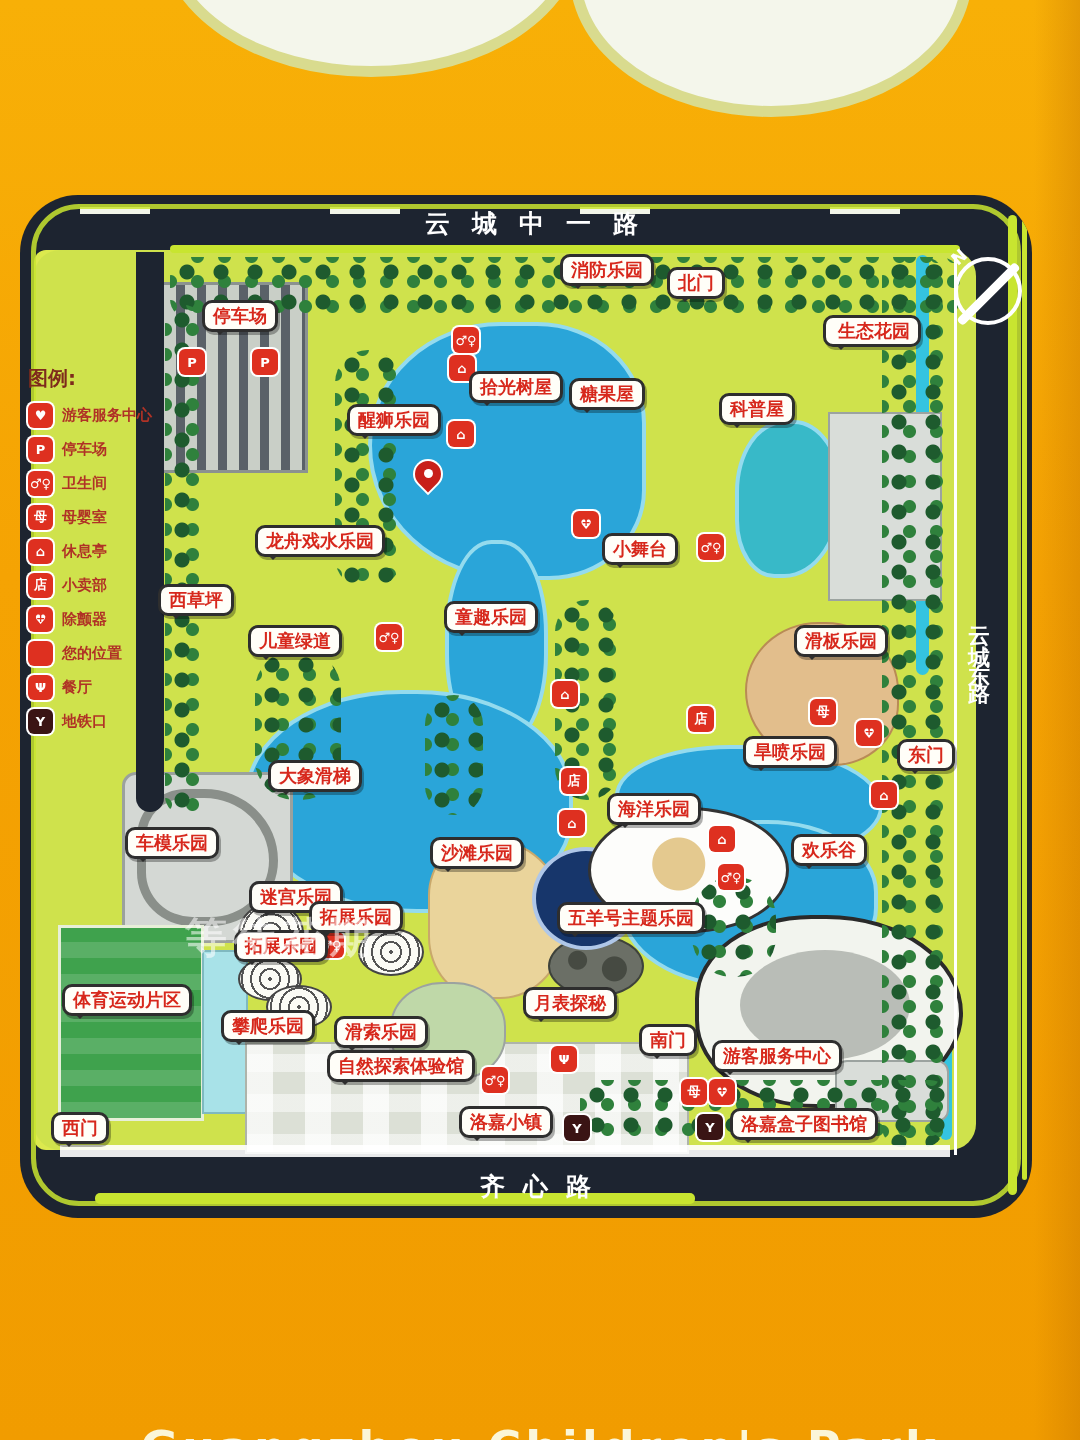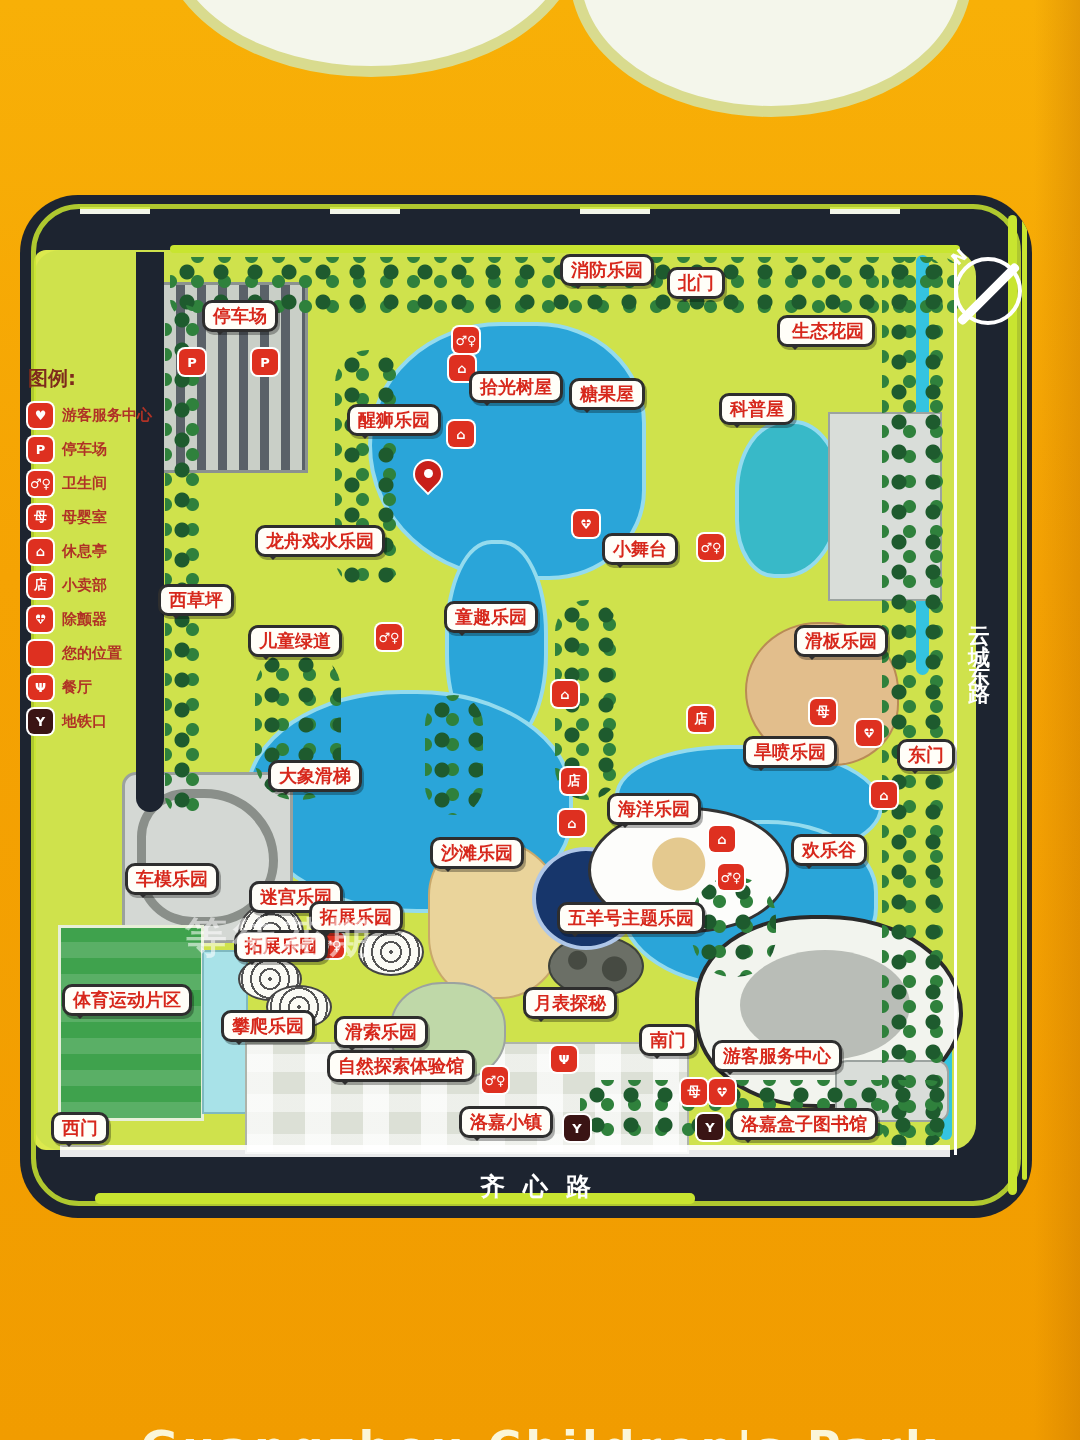--- a/index.html
+++ b/index.html
@@ -182,20 +182,21 @@
     <div class="abs trees" style="left:672px;top:682px;width:84px;height:100px;z-index:3;border-radius:40px;"></div>
 
     <div class="road-dash-top"></div>
     <div class="edge-stripe" style="left:150px;top:50px;width:790px;height:8px;"></div>
     <div class="edge-stripe" style="left:988px;top:20px;width:9px;height:980px;"></div>
     <div class="edge-stripe" style="left:1002px;top:25px;width:5px;height:960px;"></div>
     <div class="edge-stripe" style="left:75px;top:998px;width:600px;height:11px;"></div>
     <div class="abs" style="left:40px;top:950px;width:890px;height:12px;background:rgba(255,255,255,.9);z-index:3;"></div>
     <div class="abs" style="left:934px;top:60px;width:3px;height:900px;background:#fff;z-index:3;"></div>
 
+    <div class="road-name road-top">云城中一路</div>
     <div class="road-name road-right">云城东路</div>
     <div class="road-name road-bottom">齐心路</div>
 
     <div class="compass">
       <div class="needle"></div>
       <div class="n">N</div>
     </div>
 
     <div class="inner-line"></div>
 
@@ -243,37 +244,37 @@
             <span class="legend-lab">地铁口</span>
           </div>
         </div>
     </div>
 
     <div class="watermark">等待花期</div>
 
     <div id="labels-layer">
         <div class="map-label" style="left: 587px; top: 75px;">消防乐园</div>
         <div class="map-label" style="left: 676px; top: 88px;">北门</div>
-        <div class="map-label" style="left: 806px; top: 136px; padding-left: 12px;">生态花园</div>
+        <div class="map-label" style="left: 852px; top: 136px; padding-left: 12px;">生态花园</div>
         <div class="map-label" style="left: 220px; top: 121px;">停车场</div>
         <div class="map-label" style="left: 496px; top: 192px;">拾光树屋</div>
         <div class="map-label" style="left: 587px; top: 199px;">糖果屋</div>
         <div class="map-label" style="left: 737px; top: 214px;">科普屋</div>
         <div class="map-label" style="left: 374px; top: 225px; font-family: Liberation Serif, serif;">醒狮乐园</div>
         <div class="map-label" style="left: 300px; top: 346px;">龙舟戏水乐园</div>
         <div class="map-label" style="left: 620px; top: 354px;">小舞台</div>
         <div class="map-label" style="left: 176px; top: 405px;">西草坪</div>
         <div class="map-label" style="left: 471px; top: 422px;">童趣乐园</div>
         <div class="map-label" style="left: 275px; top: 446px;">儿童绿道</div>
         <div class="map-label" style="left: 821px; top: 446px;">滑板乐园</div>
         <div class="map-label" style="left: 770px; top: 557px;">旱喷乐园</div>
         <div class="map-label" style="left: 906px; top: 560px;">东门</div>
         <div class="map-label" style="left: 295px; top: 581px;">大象滑梯</div>
         <div class="map-label" style="left: 634px; top: 614px;">海洋乐园</div>
-        <div class="map-label" style="left: 152px; top: 648px; margin-top: 36px;">车模乐园</div>
+        <div class="map-label" style="left: 152px; top: 648px;">车模乐园</div>
         <div class="map-label" style="left: 457px; top: 658px;">沙滩乐园</div>
         <div class="map-label" style="left: 809px; top: 655px;">欢乐谷</div>
         <div class="map-label" style="left: 276px; top: 702px;">迷宫乐园</div>
         <div class="map-label" style="left: 336px; top: 722px;">拓展乐园</div>
         <div class="map-label" style="left: 611px; top: 723px;">五羊号主题乐园</div>
         <div class="map-label" style="left: 261px; top: 751px;">拓展乐园</div>
         <div class="map-label" style="left: 107px; top: 805px;">体育运动片区</div>
         <div class="map-label" style="left: 248px; top: 831px;">攀爬乐园</div>
         <div class="map-label" style="left: 361px; top: 837px;">滑索乐园</div>
         <div class="map-label" style="left: 550px; top: 808px;">月表探秘</div>

